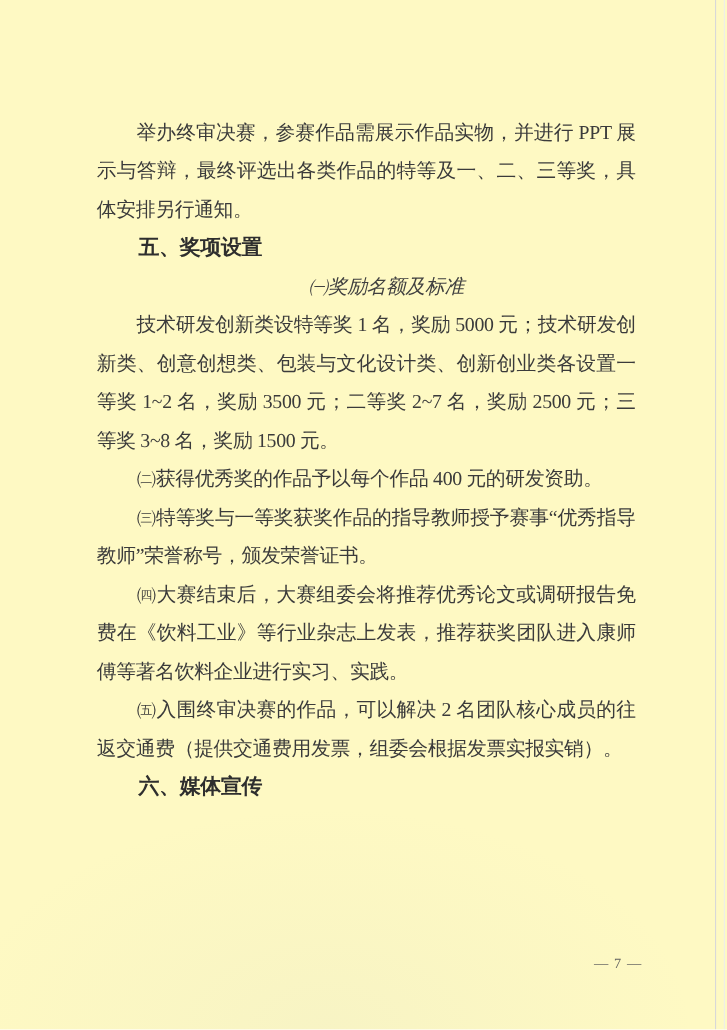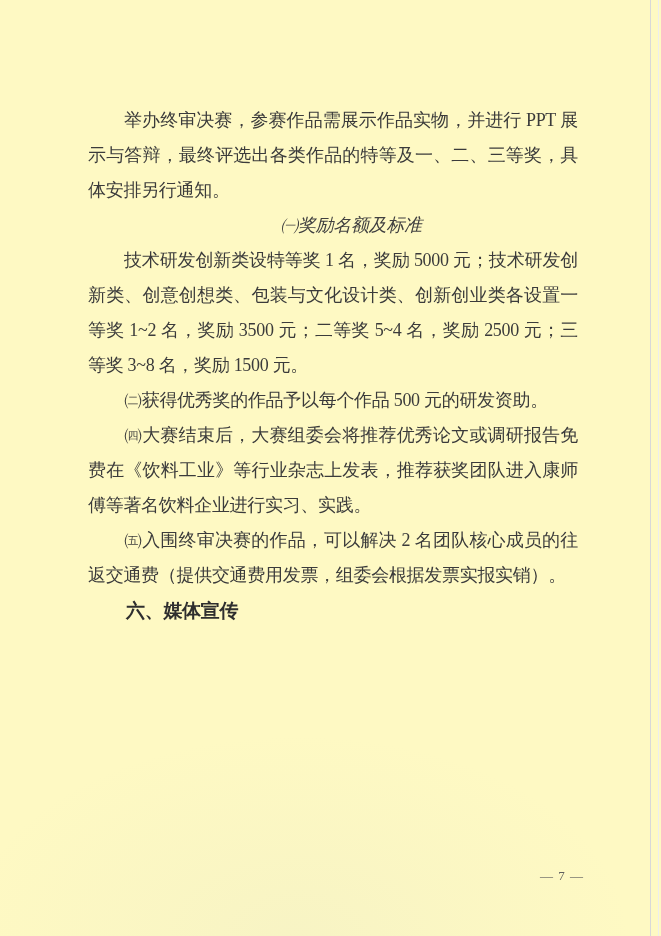--- a/index.html
+++ b/index.html
@@ -72,23 +72,25 @@
   }
   .scan-line.inner { left: 650px; }
   .scan-line.edge  { left: 658px; background: #ededed; }
 </style>
 </head>
 <body>
 
 <div class="page">
   <div class="content" id="content">
       <p class="block body">举办终审决赛，参赛作品需展示作品实物，并进行 PPT 展示与答辩，最终评选出各类作品的特等及一、二、三等奖，具体安排另行通知。</p>
+      <p class="block heading">五、奖项设置</p>
       <p class="block subheading">㈠奖励名额及标准</p>
-      <p class="block body">技术研发创新类设特等奖 1 名，奖励 5000 元；技术研发创新类、创意创想类、包装与文化设计类、创新创业类各设置一等奖 1~2 名，奖励 3500 元；二等奖 5~4 名，奖励 2500 元；三等奖 3~8 名，奖励 1500 元。</p>
-      <p class="block body">㈡获得优秀奖的作品予以每个作品 500 元的研发资助。</p>
+      <p class="block body">技术研发创新类设特等奖 1 名，奖励 5000 元；技术研发创新类、创意创想类、包装与文化设计类、创新创业类各设置一等奖 1~2 名，奖励 3500 元；二等奖 2~7 名，奖励 2500 元；三等奖 3~8 名，奖励 1500 元。</p>
+      <p class="block body">㈡获得优秀奖的作品予以每个作品 400 元的研发资助。</p>
+      <p class="block body">㈢特等奖与一等奖获奖作品的指导教师授予赛事“优秀指导教师”荣誉称号，颁发荣誉证书。</p>
       <p class="block body">㈣大赛结束后，大赛组委会将推荐优秀论文或调研报告免费在《饮料工业》等行业杂志上发表，推荐获奖团队进入康师傅等著名饮料企业进行实习、实践。</p>
       <p class="block body">㈤入围终审决赛的作品，可以解决 2 名团队核心成员的往返交通费（提供交通费用发票，组委会根据发票实报实销）。</p>
       <p class="block heading">六、媒体宣传</p>
     </div>
   <div class="page-number">— 7 —</div>
   <div class="scan-line inner"></div>
   <div class="scan-line edge"></div>
 </div>
 
 </body></html>

